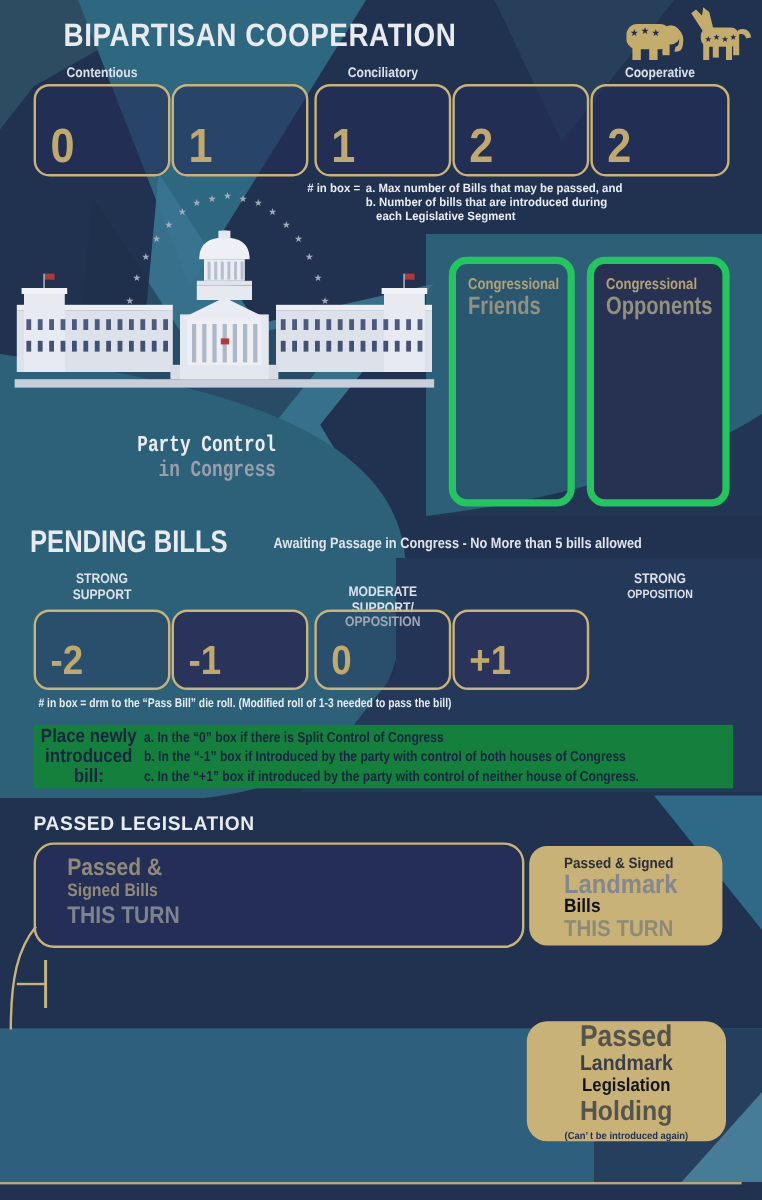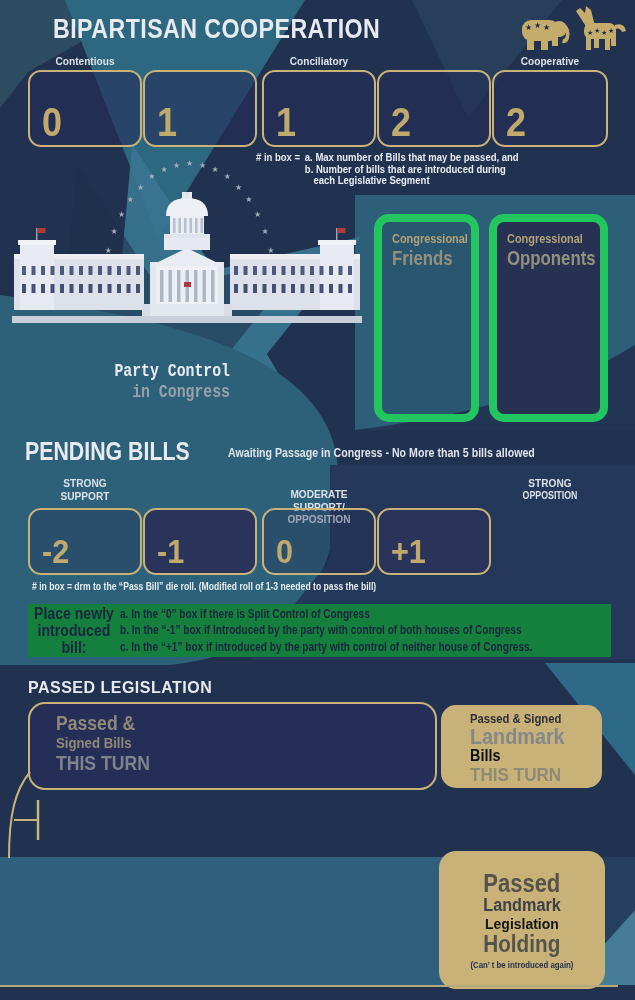--- a/index.html
+++ b/index.html
@@ -35,21 +35,21 @@
 
   
   .note-top{left:256px;top:152px;display:flex;gap:5px;color:#e8edf2;font-size:10px;font-weight:700;
             transform:scaleX(.95);transform-origin:left top;}
   .note-top .lines div{line-height:11.5px;}
   .note-top .lines div:last-child{padding-left:9px;}
   .pend-note{left:32px;top:580px;font-size:10.5px;font-weight:700;color:#e6ebf0;white-space:nowrap;
              transform:scaleX(.82);transform-origin:left top;}
 
   
-  .tallbox{position:absolute;top:214px;height:208px;border:8px solid #22c55e;border-radius:15px;
+  .tallbox{position:absolute;top:214px;height:208px;border:6px solid #22c55e;border-radius:15px;
            box-sizing:border-box;padding:9px 0 0 10px;}
   .tallbox .t1{font-size:13px;font-weight:800;color:#b3a177;transform:scaleX(.84);transform-origin:left top;white-space:nowrap;}
   .tallbox .t2{font-size:21px;font-weight:800;color:#92907e;transform:scaleX(.8);transform-origin:left top;white-space:nowrap;line-height:24px;}
   .friends{left:374px;width:105px;background:rgba(18,34,56,.14);}
   .opponents{left:489px;width:119px;background:#273253;}
   .party-ctl{left:55px;top:361px;width:175px;text-align:right;line-height:21px;font-family:Liberation Mono, monospace;}
   .party-ctl .p1{font-size:19px;font-weight:800;color:#e9ecf1;transform:scaleX(.78);transform-origin:right top;white-space:nowrap;}
   .party-ctl .p2{font-size:19px;font-weight:700;color:#99a0ab;transform:scaleX(.78);transform-origin:right top;white-space:nowrap;}
   .split-box{left:240px;top:334px;width:114px;height:92px;border:2px solid #cbb87d;border-radius:13px;
              box-sizing:border-box;background:rgba(33,42,82,.45);display:flex;flex-direction:column;
@@ -82,21 +82,21 @@
   .landmark-box{left:441px;top:705px;width:161px;height:83px;background:#c9b277;border-radius:15px;
                 box-sizing:border-box;padding:7px 0 0 29px;}
   .landmark-box .m1{font-size:12.5px;font-weight:800;color:#2c2f38;line-height:14px;transform:scaleX(.9);transform-origin:left top;white-space:nowrap;}
   .landmark-box .m2{font-size:22px;font-weight:700;color:#85878b;line-height:22px;transform:scaleX(.9);transform-origin:left top;}
   .landmark-box .m3{font-size:16px;font-weight:800;color:#101114;line-height:16px;transform:scaleX(.9);transform-origin:left top;}
   .landmark-box .m4{font-size:19px;font-weight:800;color:#8e8a77;line-height:21px;transform:scaleX(.9);transform-origin:left top;white-space:nowrap;}
 
   
   .unused{left:0;top:857px;width:485px;height:128px;display:flex;align-items:center;justify-content:center;}
   .unused div{font-size:25px;font-weight:800;color:#c9b470;transform:scaleX(.76);white-space:nowrap;}
-  .holding-box{left:439px;top:851px;width:166px;height:138px;background:#c9b277;border-radius:17px;
+  .holding-box{left:439px;top:851px;width:166px;height:100px;background:#c9b277;border-radius:17px;
                box-sizing:border-box;display:flex;flex-direction:column;align-items:center;justify-content:center;text-align:center;}
   .holding-box .h1{font-size:25px;font-weight:800;color:#54544c;line-height:26px;transform:scaleX(.88);}
   .holding-box .h2{font-size:18px;font-weight:700;color:#3c4046;line-height:19px;transform:scaleX(.9);}
   .holding-box .h3{font-size:15.5px;font-weight:800;color:#141519;line-height:17px;transform:scaleX(.9);}
   .holding-box .h4{font-size:23px;font-weight:800;color:#54544c;line-height:25px;transform:scaleX(.9);}
   .holding-box .hc{font-size:8.5px;font-weight:800;color:#233050;margin-top:3px;transform:scaleX(.92);white-space:nowrap;}
   .gold-line{left:0;top:985px;width:618px;height:2px;background:#b3a97c;}
   .star-arc span{position:absolute;font-size:8px;color:#a8b1c2;opacity:.95;}
 </style>
 </head>

